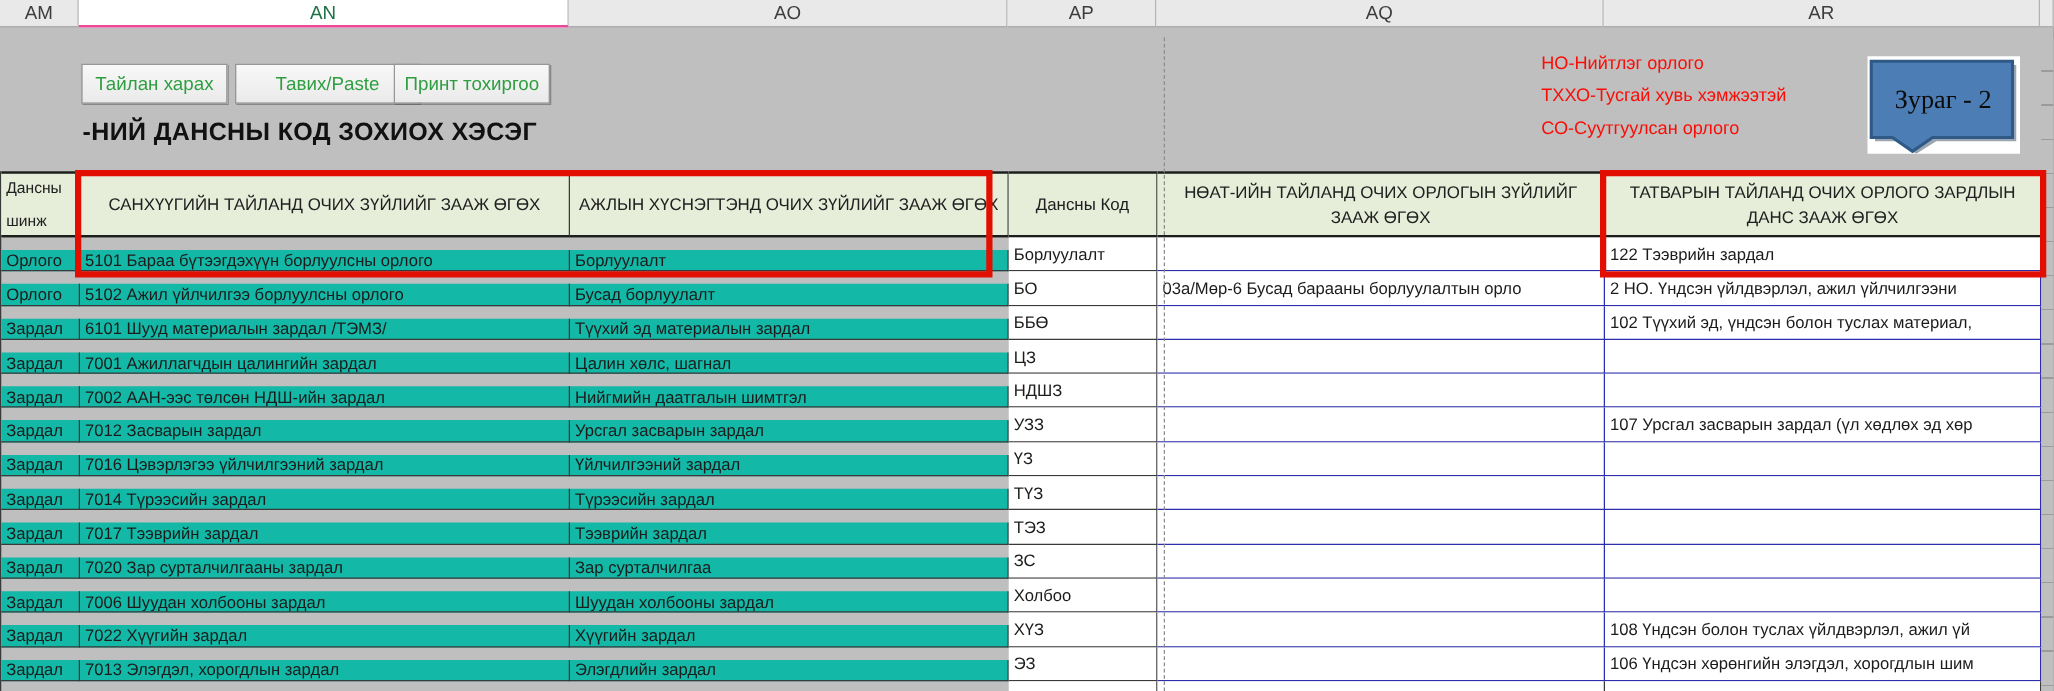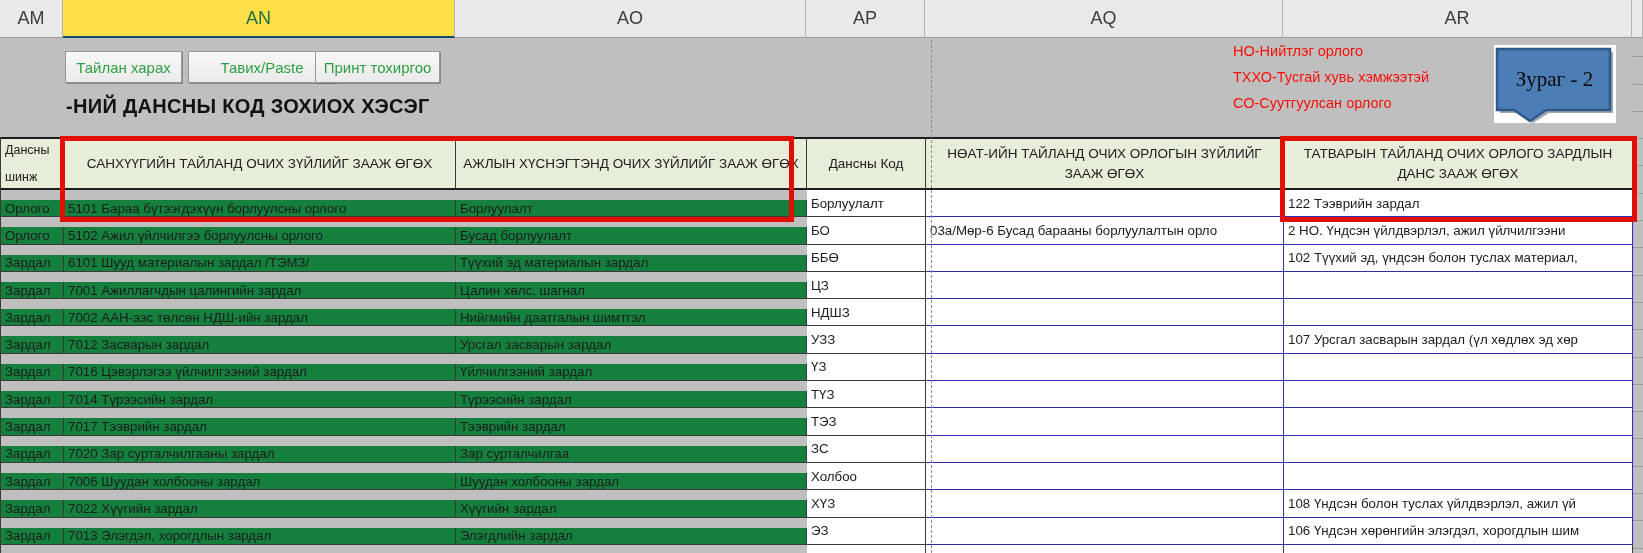--- a/index.html
+++ b/index.html
@@ -6,24 +6,24 @@
   *{box-sizing:border-box;}
   .sheet{
     position:relative;width:1643px;height:553px;overflow:hidden;
     background:#bfbfbf;
     font-family:"Liberation Sans","DejaVu Sans",sans-serif;
     color:#1c1c1c;
   }
   
   .colbar{position:absolute;left:0;top:0;width:1643px;height:30px;display:flex;z-index:4;}
   .colcell{
-    height:38px;background:#e9e9e9;border-right:1px solid #b3b3b3;border-bottom:1px solid #9a9a9a;
-    display:flex;align-items:center;justify-content:center;font-size:18px;color:#3d3d3d;
-  }
-  .colcell.selected{background:#fde047;border-bottom:2px solid #0c4a6e;color:#1e7145;}
+    height:22px;background:#e9e9e9;border-right:1px solid #b3b3b3;border-bottom:1px solid #9a9a9a;
+    display:flex;align-items:center;justify-content:center;font-size:15px;color:#3d3d3d;
+  }
+  .colcell.selected{background:#ffffff;border-bottom:2px solid #ec4899;color:#1e7145;}
   
   .btn{
     position:absolute;top:51px;height:32px;z-index:3;
     background:linear-gradient(#f8f8f8,#eaeaea);
     border:1px solid #979797;box-shadow:1px 1px 0 rgba(90,90,90,.55);
     color:#2f9e41;font-size:15px;display:flex;align-items:center;justify-content:center;
     font-family:"Liberation Sans","DejaVu Sans",sans-serif;cursor:pointer;white-space:nowrap;
   }
   .title{position:absolute;left:66px;top:95px;font-size:20px;font-weight:bold;color:#111;z-index:3;letter-spacing:.3px;white-space:nowrap;}
   
@@ -42,21 +42,21 @@
     border-left:1px solid #3a3a3a;
     background:#bfbfbf;
   }
   .cell{overflow:hidden;white-space:nowrap;display:flex;align-items:center;
     border-right:1px solid #3a3a3a;border-bottom:1px solid #3a3a3a;
     font-size:13.3px;padding:0 3px 0 4px;}
   .hd{background:#e6edd8;border-top:2px solid #1d1d1d;border-bottom:2px solid #1d1d1d;
     justify-content:center;text-align:center;white-space:normal;line-height:1.45;
     font-size:13.5px;color:#202020;padding:0 6px;}
   .hd.first{justify-content:flex-start;text-align:left;font-size:12.5px;line-height:2.1;padding-left:4px;}
-  .gray{background:#15803d;margin-top:10px;}
+  .gray{background:#14b8a6;margin-top:10px;}
   .white{background:#ffffff;}
   .blue{border-bottom:1px solid #2d2daf;border-right:1px solid #2d2daf;}
   
   .pagebreak{position:absolute;left:931px;top:30px;height:523px;width:0;border-left:1px dashed #8c8c8c;z-index:2;}
   
   .redrect{position:absolute;border:5px solid #e20f00;z-index:5;background:transparent;}
   .redrect.a{left:60px;top:136px;width:734px;height:86px;}
   .redrect.b{left:1280px;top:136px;width:357px;height:86px;}
   
   .gutter{position:absolute;left:1633px;top:30px;width:10px;height:523px;background:#bfbfbf;z-index:1;

